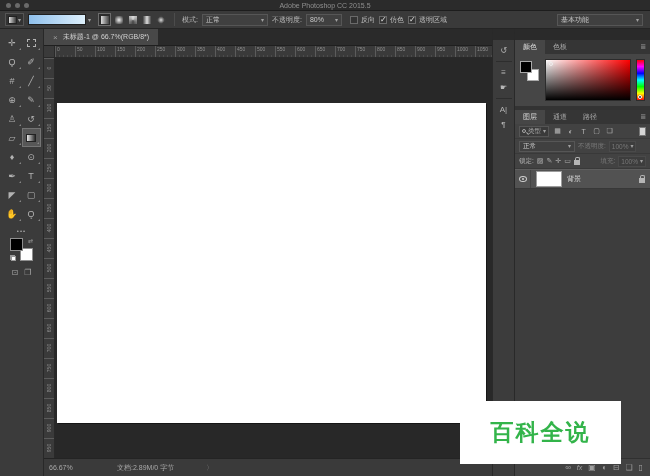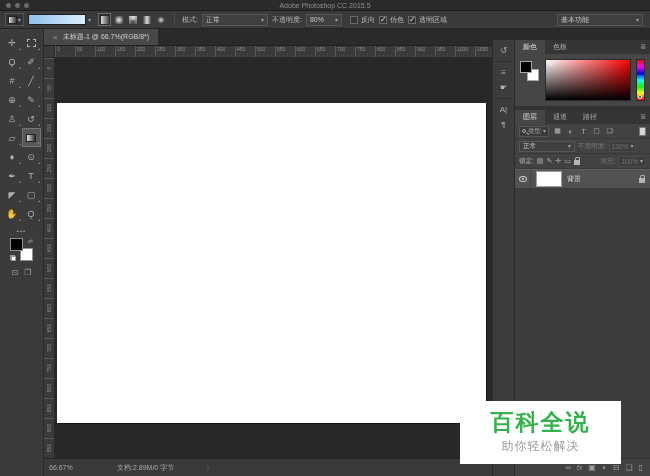--- a/index.html
+++ b/index.html
@@ -490,16 +490,15 @@
             <span class="bicon">⊟</span>
             <span class="bicon">❏</span>
             <span class="bicon">▯</span>
           </div>
       </div>
     </div>
   </div>
 
   <div class="watermark">
     <div class="wm-title" id="wm-title" style="color: rgb(51, 180, 74);">百科全说</div>
-    <div class="wm-sub">助你轻松解决</div>
   </div>
 
 </div>
 
 </body></html>

